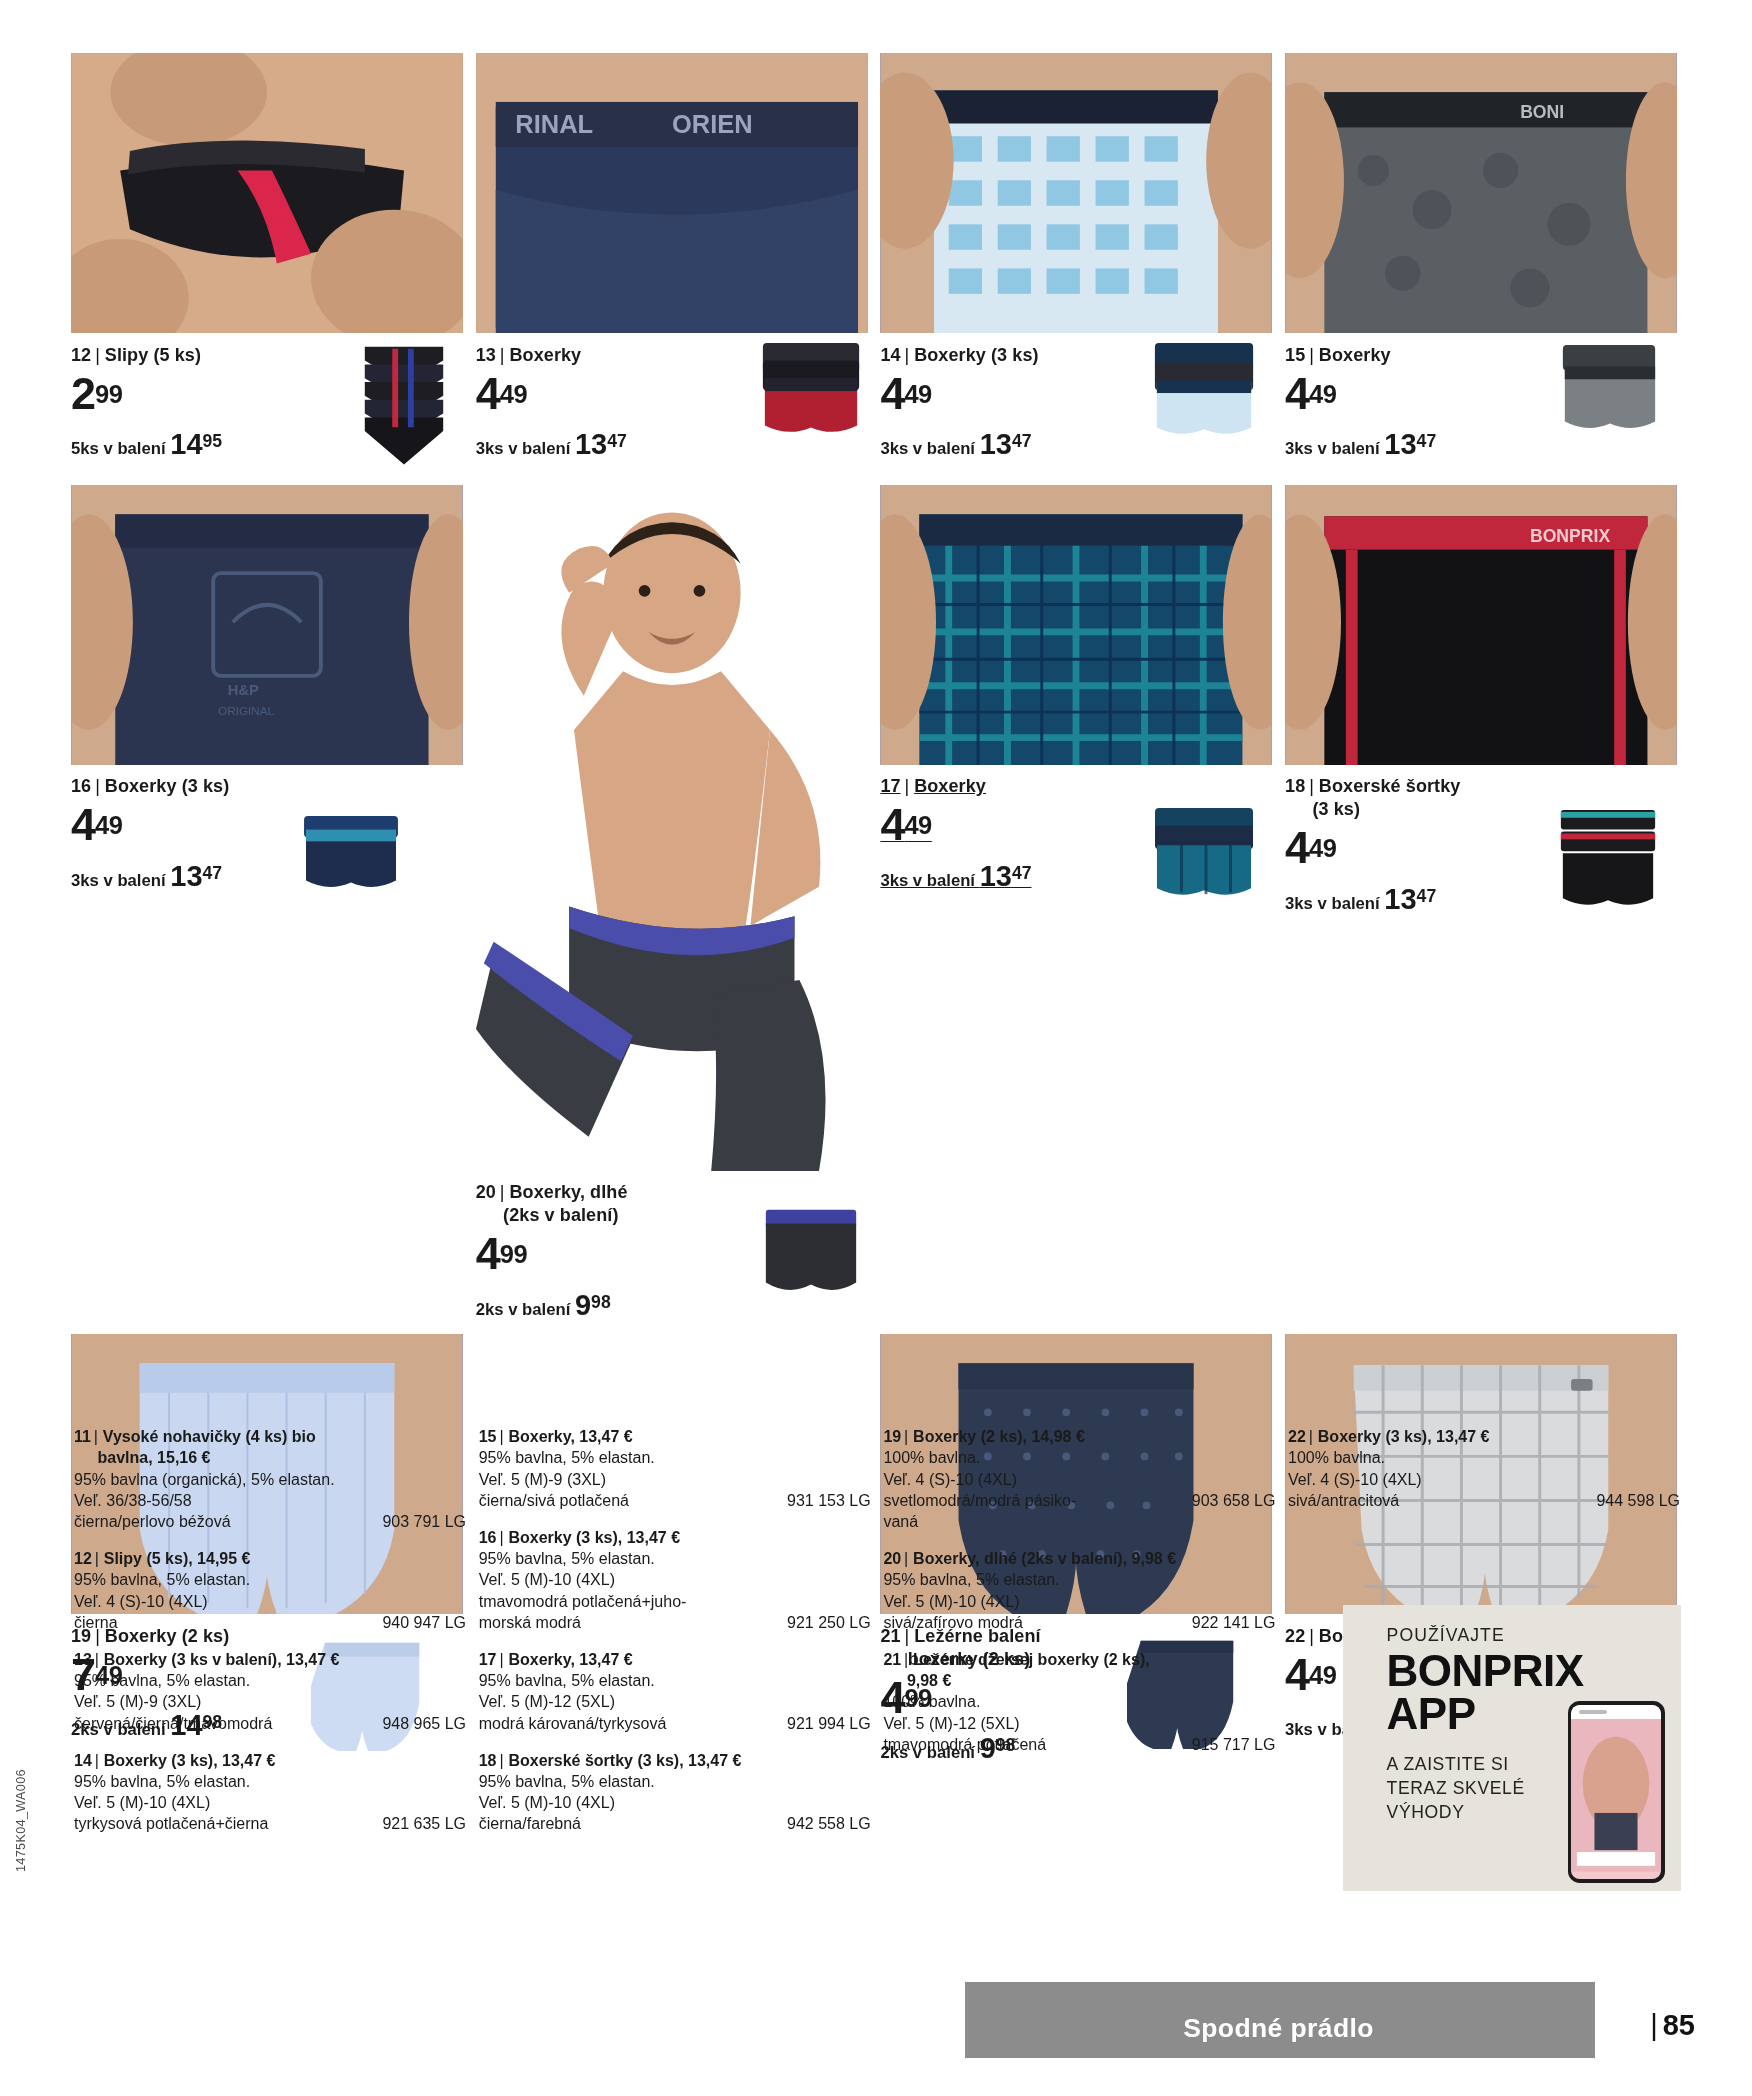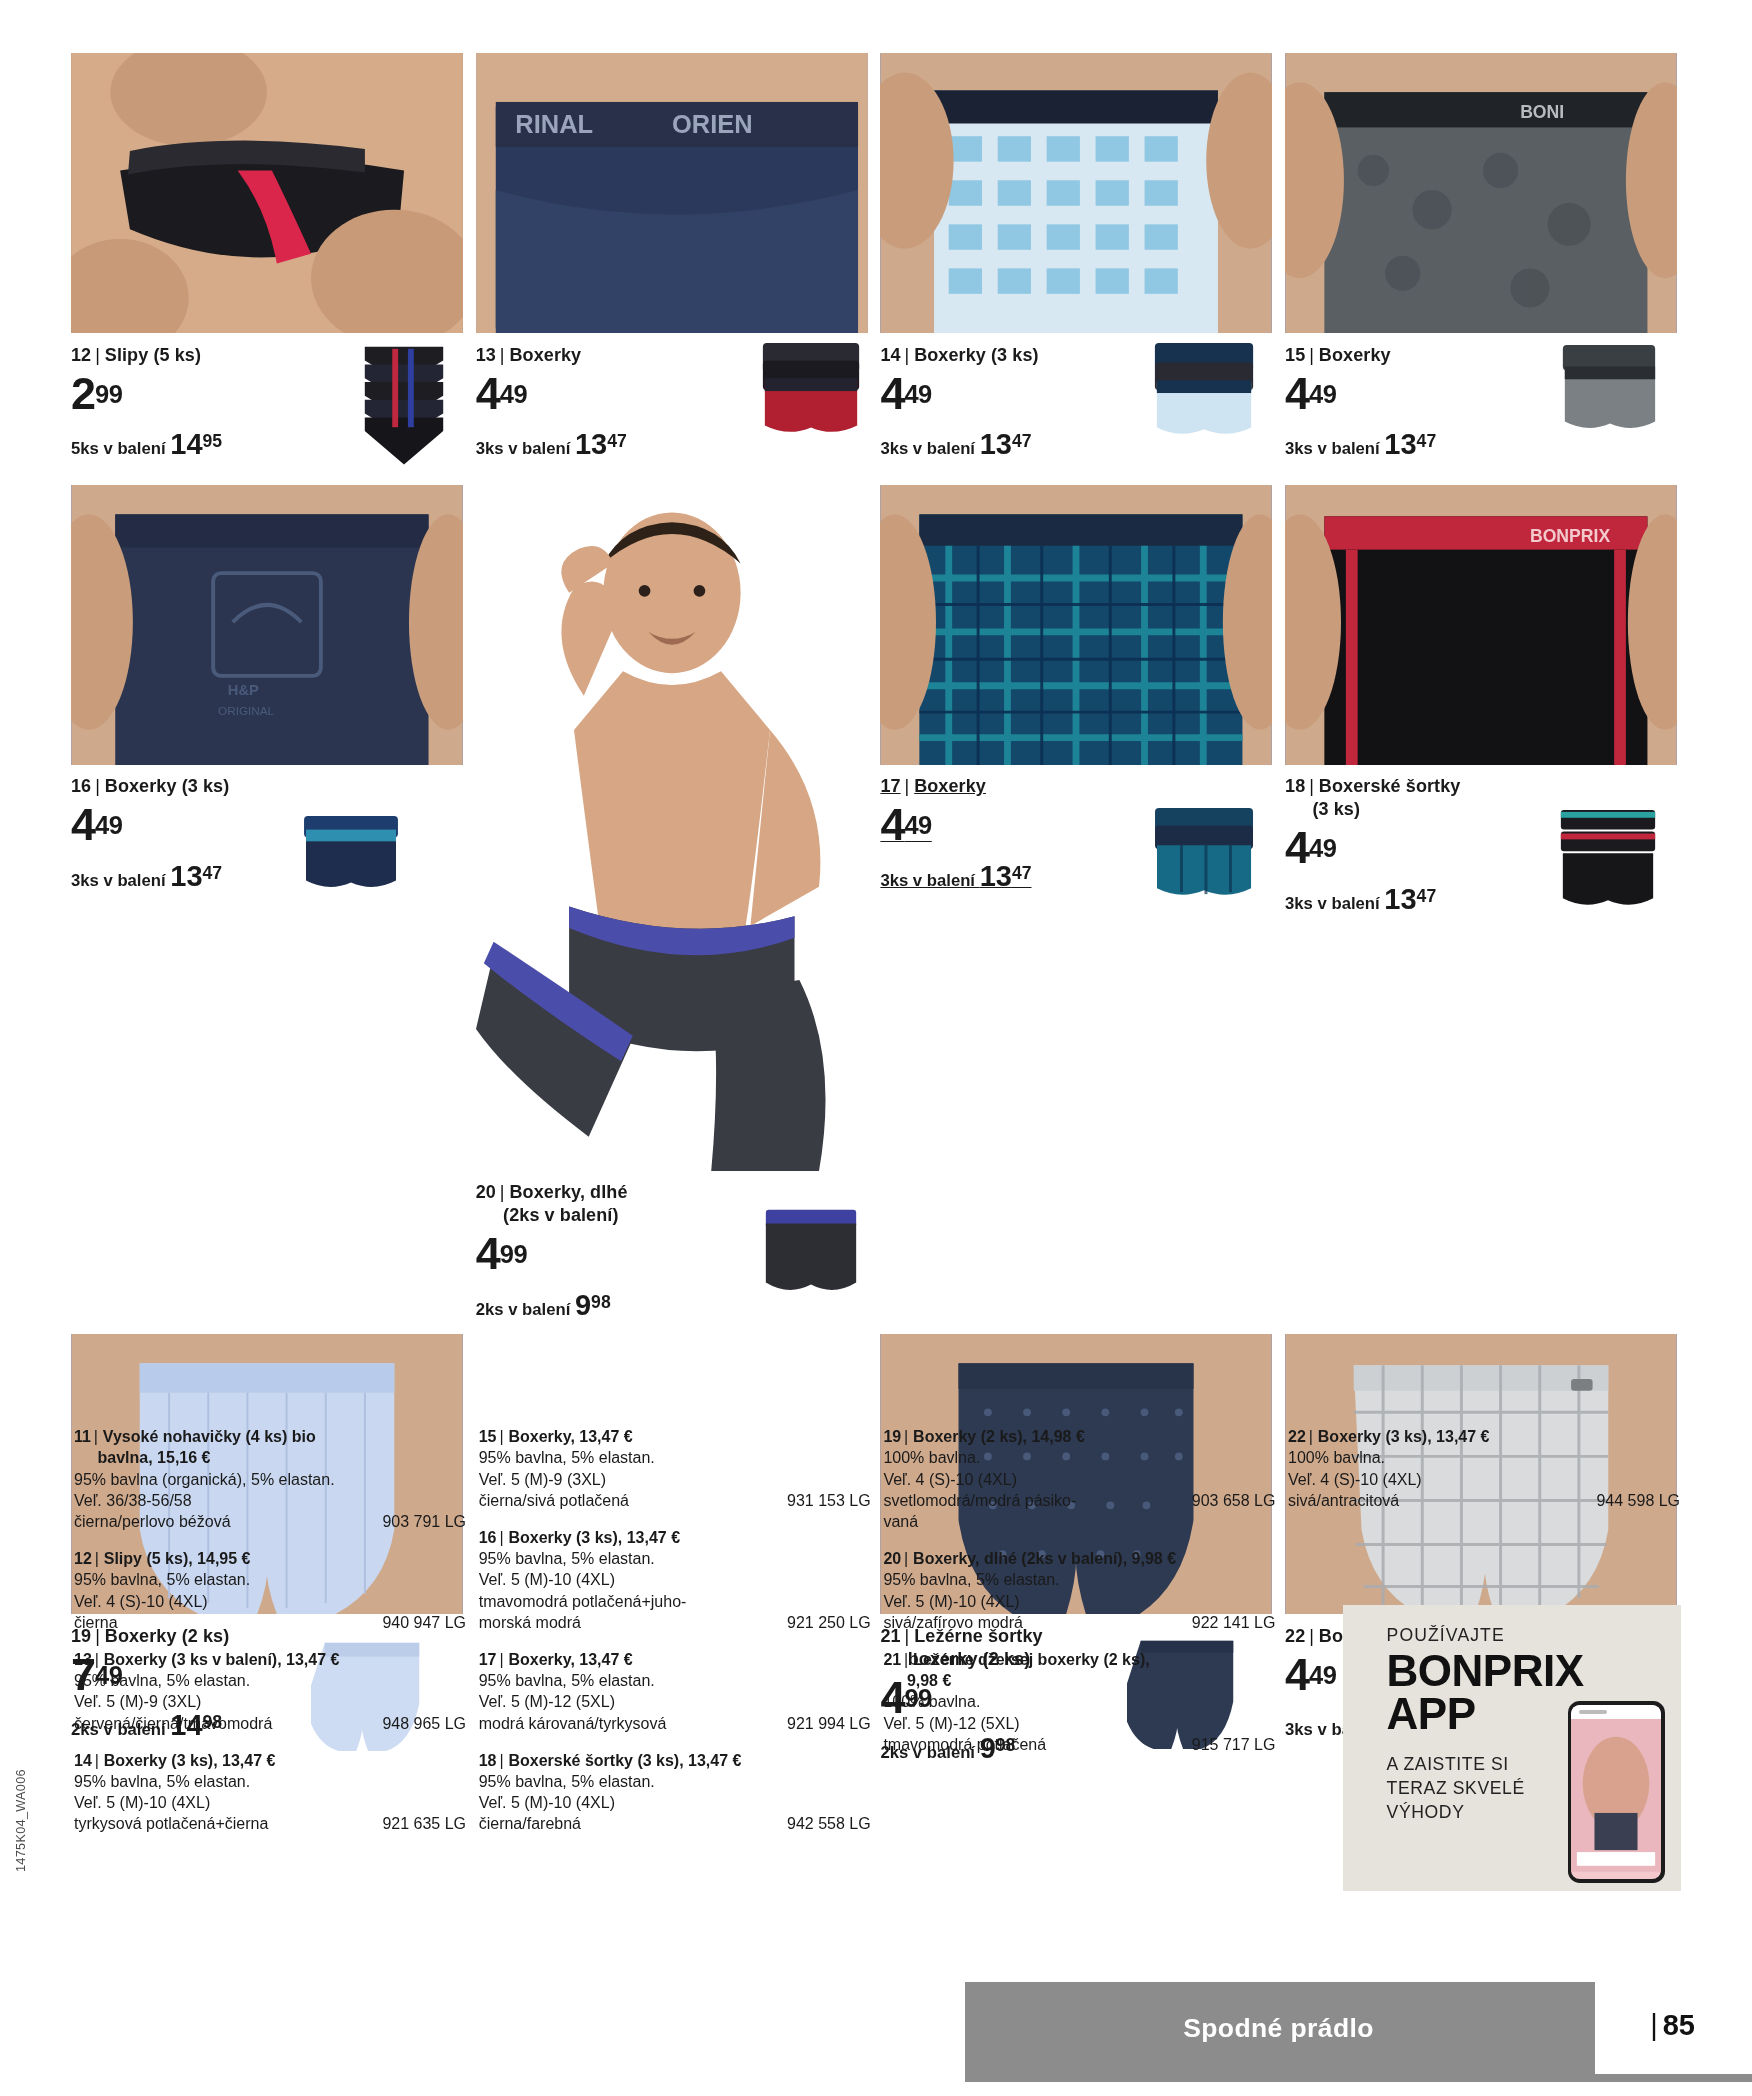--- a/index.html
+++ b/index.html
@@ -97,21 +97,21 @@
   }
   .phone-screen{
     width:100%;height:100%;border-radius:8.8px;overflow:hidden;
     background:#f3c9cd;position:relative;
   }
   .phone-bar{position:absolute;left:0;top:0;width:100%;height:13.7px;background:#fff;}
   .phone-bar::after{content:"";position:absolute;left:7.8px;top:4.9px;width:27.4px;height:3.9px;background:#bbb;border-radius:2px;}
 
   
   .footer{
-    position:absolute;left:965px;top:1982px;width:787px;height:100px;
+    position:absolute;left:965px;top:1982px;width:787px;height:76px;
     background:#8c8c8c;
   }
   .footer-label{
     position:absolute;left:0;top:0;width:627px;height:92px;
     display:flex;align-items:center;justify-content:center;
     color:#fff;font-size:26.5px;font-weight:bold;letter-spacing:0.4px;
   }
   .pagenum{
     position:absolute;right:57px;top:27.4px;
     font-size:29px;font-weight:bold;color:#111;
@@ -544,21 +544,21 @@
                 <circle cx="272" cy="175" r="4"></circle>
               <circle cx="125" cy="225" r="4"></circle>
                 <circle cx="165" cy="225" r="4"></circle>
                 <circle cx="225" cy="225" r="4"></circle>
               <circle cx="262" cy="225" r="4"></circle>
             </g>
           </svg>
         </div>
         <div class="caption">
           <div class="cap-title">
-            <span class="num">21</span><span class="bar">|</span><span>Ležérne šortky</span><br>
+            <span class="num">21</span><span class="bar">|</span><span>Ležérne balení</span><br>
             <span style="padding-left:27.4px;">boxerky (2 ks)</span>
           </div>
           <div class="price">
             <span class="big">4</span><span class="sup">99</span>
           </div>
           <div class="packline">
             <span>2ks v balení</span>
             <span class="pbig">9</span><span class="psup">98</span>
           </div>
           <div class="thumb" style="right:25.5px;top:17.6px;">

